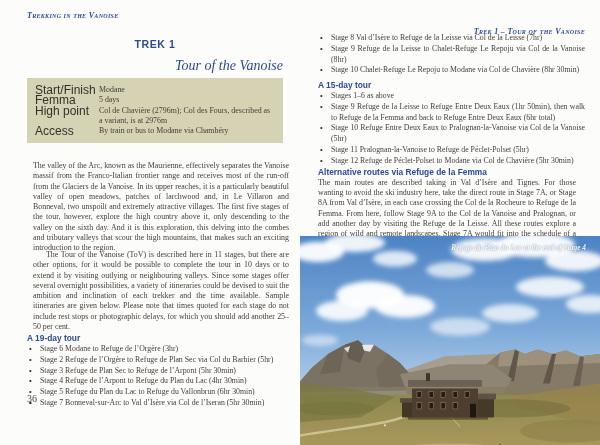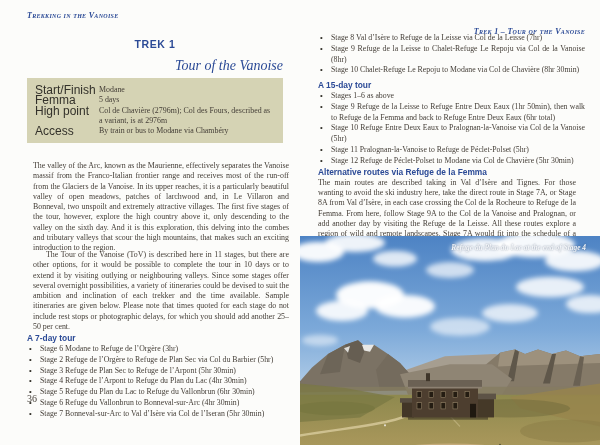--- a/index.html
+++ b/index.html
@@ -86,29 +86,29 @@
       </div>
       <div class="info-row">
         <div class="ib-label">Access</div>
         <div class="ib-value">By train or bus to Modane via Chambéry</div>
       </div>
     </div>
 
     <div class="para" style="top:161px">The valley of the Arc, known as the Maurienne, effectively separates the Vanoise massif from the Franco-Italian frontier range and receives most of the run-off from the Glaciers de la Vanoise. In its upper reaches, it is a particularly beautiful valley of open meadows, patches of larchwood and, in Le Villaron and Bonneval, two unspoilt and extremely attractive villages. The first five stages of the tour, however, explore the high country above it, only descending to the valley on the sixth day. And it is this exploration, this delving into the combes and tributary valleys that scour the high mountains, that makes such an exciting introduction to the region.</div>
     <div class="para indent" style="top:250px">The Tour of the Vanoise (ToV) is described here in 11 stages, but there are other options, for it would be possible to complete the tour in 10 days or to extend it by visiting outlying or neighbouring valleys. Since some stages offer several overnight possibilities, a variety of itineraries could be devised to suit the ambition and inclination of each trekker and the time available. Sample itineraries are given below. Please note that times quoted for each stage do not include rest stops or photographic delays, for which you should add another 25–50 per cent.</div>
 
-    <div class="sec-head" style="left:27px;top:333px">A 7-day tour</div>
+    <div class="sec-head" style="left:27px;top:333px">A 19-day tour</div>
 
     <div class="stage-list" style="top:344px">
       <div class="stage-item"><span class="bullet">•</span><span>Stage 6 Modane to Refuge de l’Orgère (3hr)</span></div>
       <div class="stage-item"><span class="bullet">•</span><span>Stage 2 Refuge de l’Orgère to Refuge de Plan Sec via Col du Barbier (5hr)</span></div>
       <div class="stage-item"><span class="bullet">•</span><span>Stage 3 Refuge de Plan Sec to Refuge de l’Arpont (5hr 30min)</span></div>
       <div class="stage-item"><span class="bullet">•</span><span>Stage 4 Refuge de l’Arpont to Refuge du Plan du Lac (4hr 30min)</span></div>
       <div class="stage-item"><span class="bullet">•</span><span>Stage 5 Refuge du Plan du Lac to Refuge du Vallonbrun (6hr 30min)</span></div>
-      <div class="stage-item"><span class="bullet">•</span><span>Stage 6 Refuge du Vallonbrun to Bonneval-sur-Arc (4hr 30min)</span></div>
+      <div class="stage-item"><span class="bullet">•</span></div>
       <div class="stage-item"><span class="bullet">•</span><span>Stage 7 Bonneval-sur-Arc to Val d’Isère via Col de l’Iseran (5hr 30min)</span></div>
     </div>
 
     <div class="page-number">36</div>
   </div>
 
   <div class="page page-right">
 
     <div class="running-head rh-right">Trek 1 – Tour of the Vanoise</div>
 

